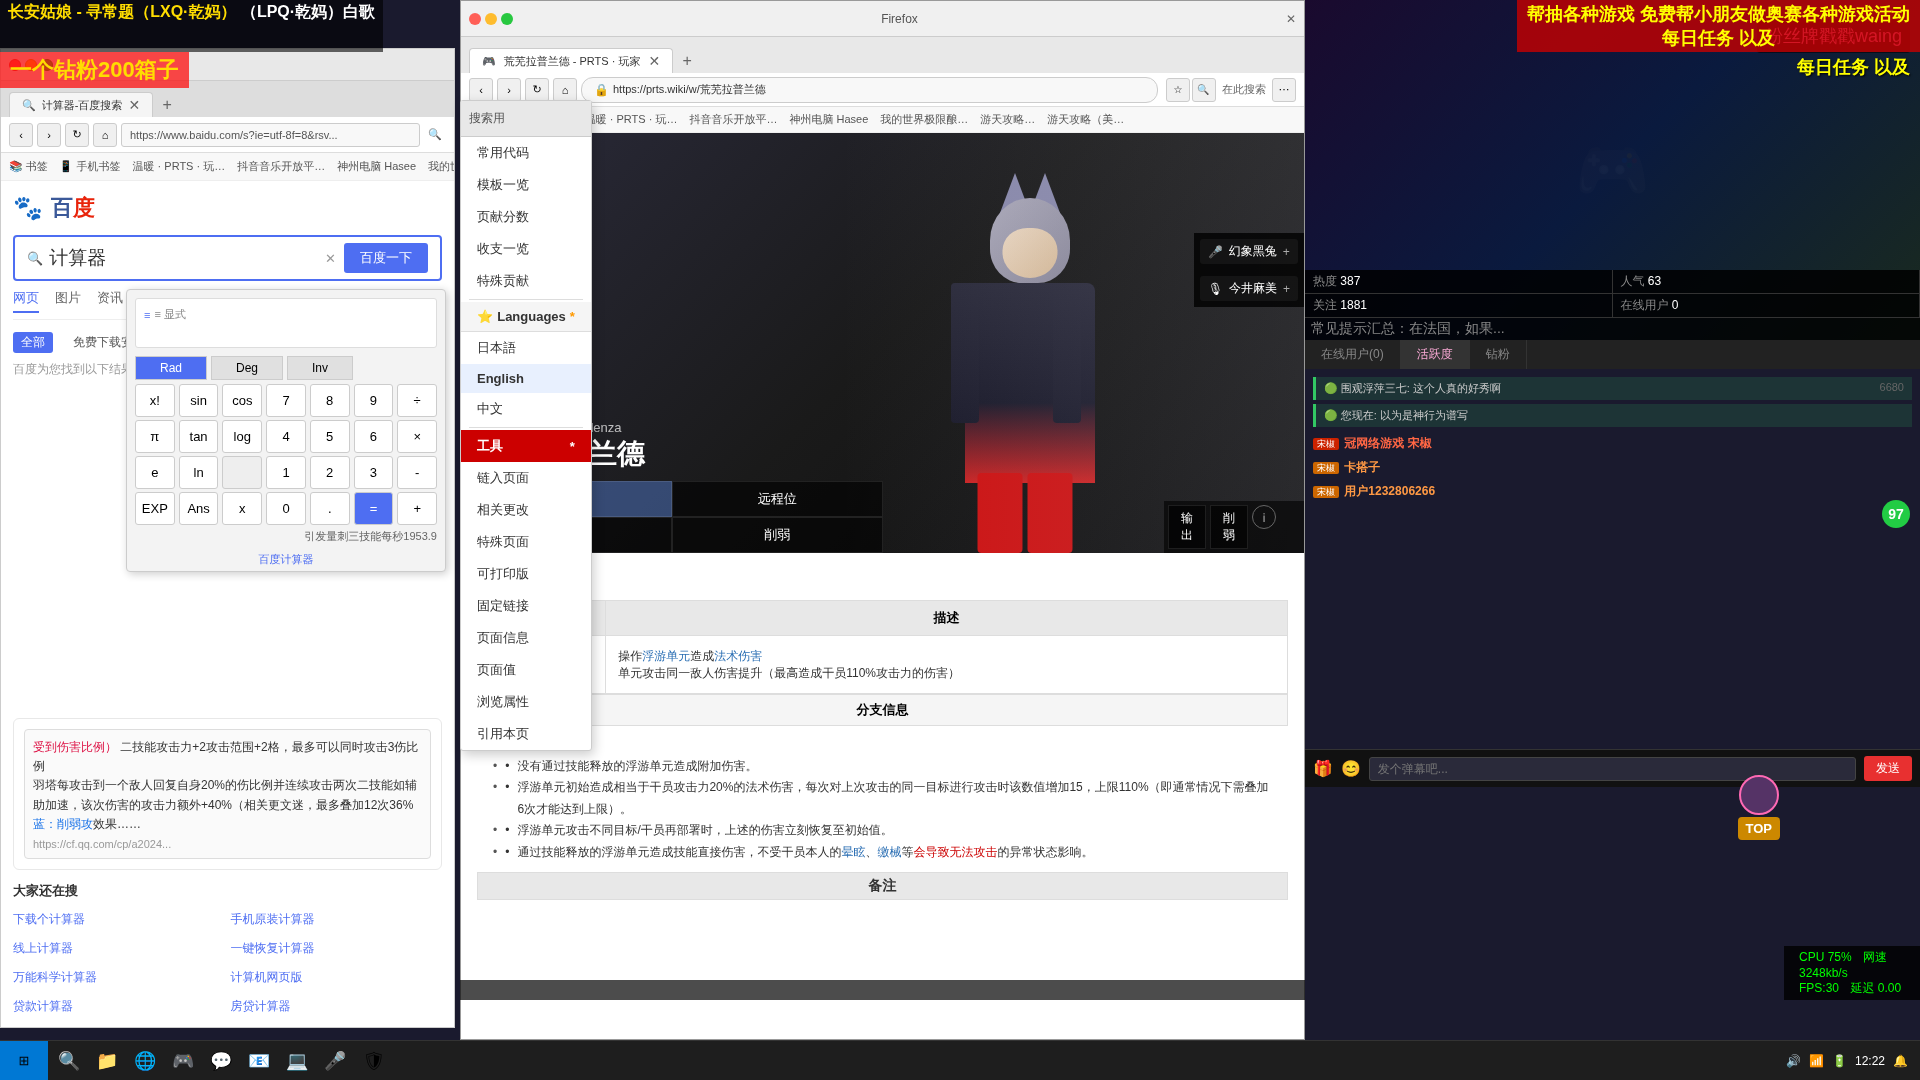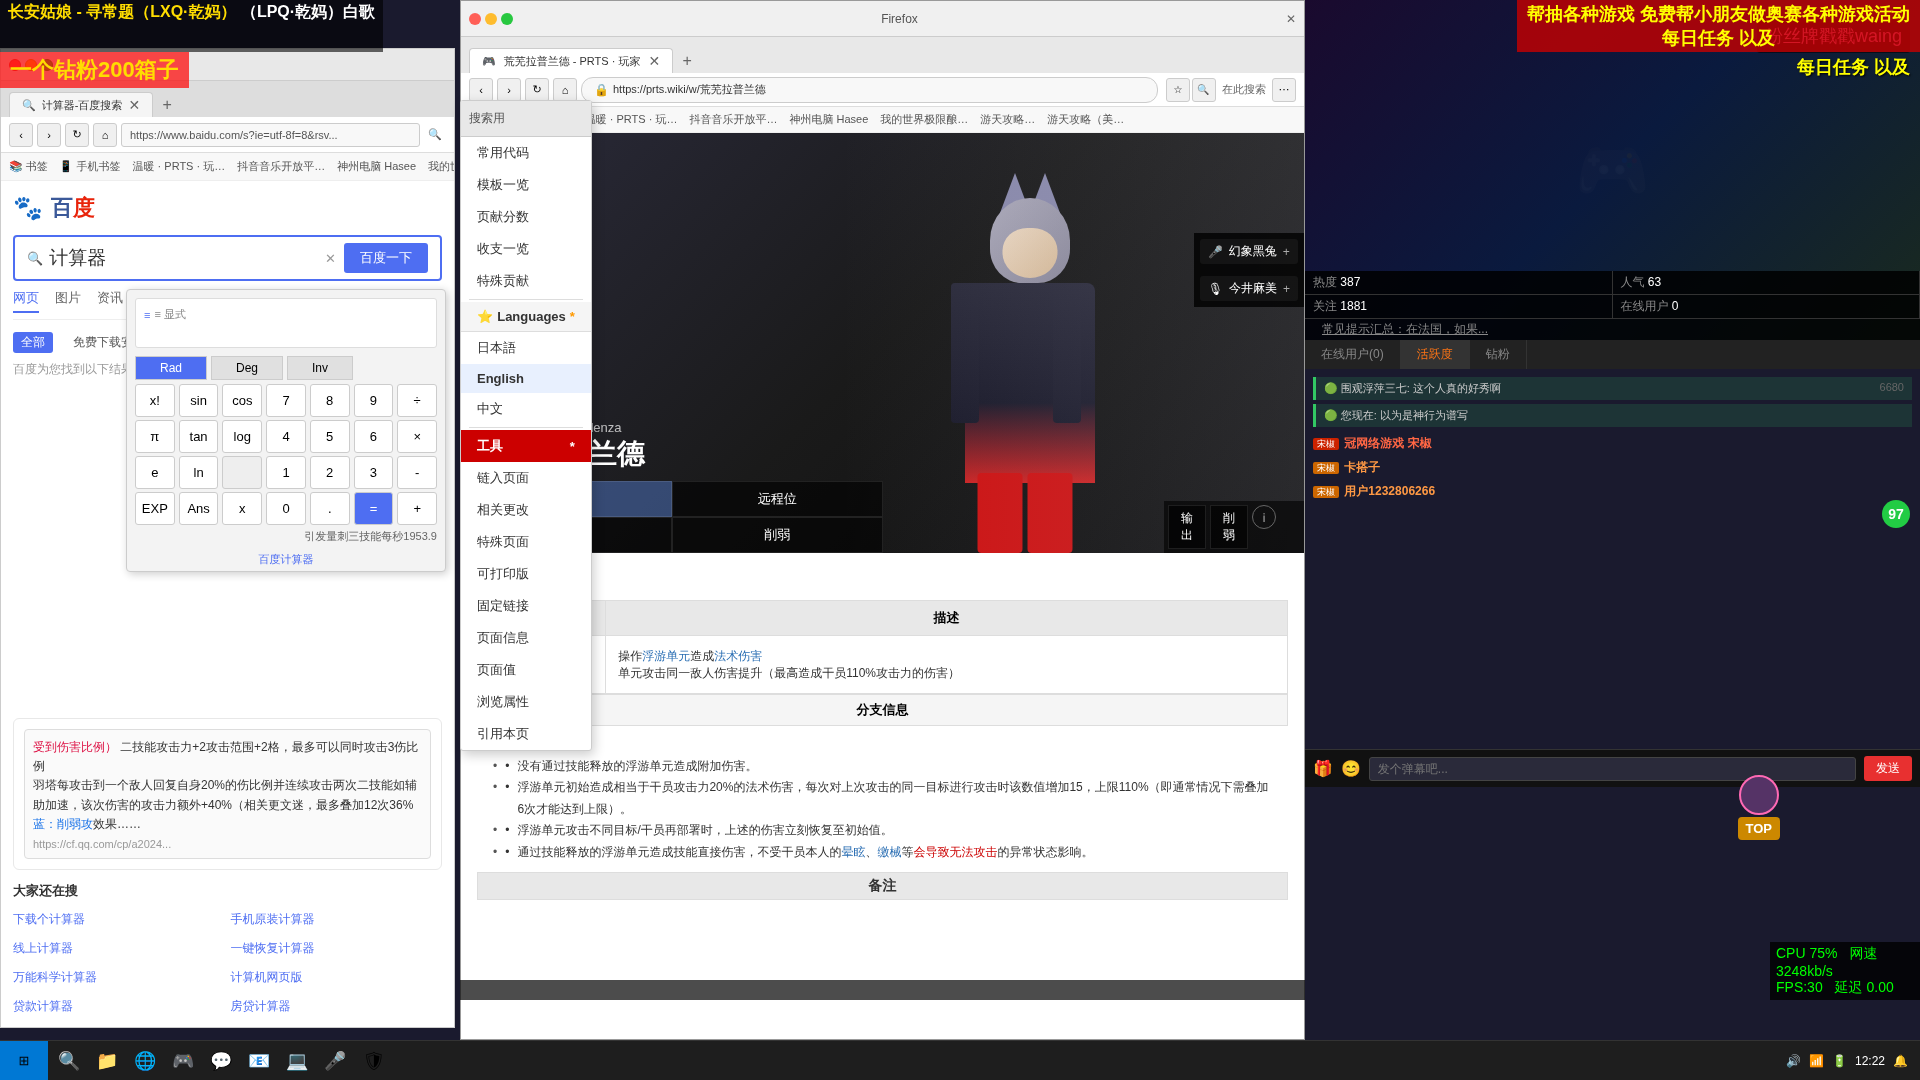--- a/index.html
+++ b/index.html
@@ -132,33 +132,33 @@
     .sp-video { height: 340px; background: #111; position: relative; overflow: hidden; }
     .sp-game-bg { width: 100%; height: 100%; background: linear-gradient(135deg, #1a0a2e, #0a1a3e, #1a2a1e); display: flex; align-items: center; justify-content: center; font-size: 60px; color: rgba(255,255,255,0.05); position: absolute; }
     .sp-overlay-text { position: absolute; top: 20px; right: 10px; color: #ff69b4; font-size: 18px; font-weight: normal; text-align: right; line-height: 1.4; }
     .sp-bottom-bar { position: absolute; bottom: 0; left: 0; right: 0; }
     .sp-stats-grid { display: grid; grid-template-columns: 1fr 1fr; background: rgba(0,0,0,0.85); }
     .sp-stat-item { padding: 3px 8px; font-size: 12px; border-right: 1px solid #333; border-bottom: 1px solid #333; }
     .sp-stat-label { color: #888; }
     .sp-stat-val { color: #fff; }
     .sp-tab-bar { display: flex; background: #222; }
     .sp-tab { padding: 6px 16px; font-size: 12px; color: #888; cursor: pointer; border-right: 1px solid #333; }
-    .sp-tab.active { color: #f97316; background: #333; }
+    .sp-tab.active { color: #f9a8d4; background: #333; }
     .sp-chat-area { height: 380px; overflow-y: auto; padding: 4px 8px; background: #1a1a2e; }
     .sp-chat-msg { padding: 3px 0; font-size: 12px; line-height: 1.5; }
     .sp-username { font-weight: bold; margin-right: 4px; }
     .sp-badge-red { background: #cc2200; color: #fff; font-size: 9px; padding: 1px 4px; border-radius: 2px; margin-right: 2px; }
     .sp-badge-orange { background: #cc6600; color: #fff; font-size: 9px; padding: 1px 4px; border-radius: 2px; margin-right: 2px; }
     .sp-super-chat { background: rgba(50,200,100,0.15); border-left: 3px solid #32c864; padding: 4px 8px; margin: 4px 0; font-size: 11px; color: #ccc; }
     .sp-control-bar { background: #111; padding: 6px 8px; display: flex; gap: 8px; align-items: center; border-top: 1px solid #333; }
     .sp-control-input { flex: 1; background: #2a2a3a; border: 1px solid #444; color: #fff; padding: 4px 8px; border-radius: 3px; font-size: 12px; }
     .sp-gift-area { display: flex; gap: 8px; align-items: center; }
     .sp-gift-icon { font-size: 16px; cursor: pointer; }
     .sp-send-btn { background: #e83030; color: #fff; border: none; padding: 4px 12px; border-radius: 3px; cursor: pointer; font-size: 12px; }
-    .cpu-bar { position: absolute; bottom: 40px; right: 0; width: 150px; background: rgba(0,0,0,0.8); z-index: 3000; font-size: 14px; color: #0f0; padding: 3px 6px; }
+    .cpu-bar { position: absolute; bottom: 40px; right: 0; width: 136px; background: rgba(0,0,0,0.8); z-index: 3000; font-size: 12px; color: #0f0; padding: 3px 15px; }
 
     .top-overlay-bar { position: absolute; top: 0; left: 0; right: 0; z-index: 900; pointer-events: none; }
     .top-msg-row { display: flex; justify-content: space-between; width: 100%; }
     .top-left-msg { background: rgba(0,0,0,0.6); padding: 2px 8px; color: #fff; font-size: 16px; font-weight: bold; }
     .top-left-msg .yellow { color: #ffdd00; }
     .top-right-msg { background: rgba(200,0,0,0.8); padding: 2px 10px; color: #ffff00; font-size: 18px; font-weight: bold; text-align: center; }
     .top-second-row { background: rgba(255,0,0,0.7); color: #ffdd00; font-size: 22px; font-weight: bold; padding: 3px 10px; display: inline-block; }
     .top-second-row2 { color: #ffff00; font-size: 18px; font-weight: bold; padding: 3px 10px; display: inline-block; text-shadow: 1px 1px 2px #000; }
 
     .bottom-scroll-text { position: absolute; bottom: 40px; left: 460px; width: 845px; height: 20px; background: rgba(0,0,0,0.7); overflow: hidden; z-index: 400; display: flex; align-items: center; }
@@ -564,21 +564,21 @@
           </div>
           <div class="sp-stat-item">
             <span class="sp-stat-label">关注 </span>
             <span class="sp-stat-val">1881</span>
           </div>
           <div class="sp-stat-item">
             <span class="sp-stat-label">在线用户 </span>
             <span class="sp-stat-val">0</span>
           </div>
         </div>
-        <div style="background:rgba(0,0,0,0.8);padding:2px 17px;font-size:12px;color:#888;display:flex;gap:8px;text-decoration:underline;">
+        <div style="background:rgba(0,0,0,0.8);padding:2px 6px;font-size:14px;color:#888;display:flex;gap:8px;">
           <span>常见提示汇总：在法国，如果...</span>
         </div>
       </div>
     </div>
 
     <div class="sp-tab-bar">
       <div class="sp-tab">在线用户(0)</div>
       <div class="sp-tab active">活跃度</div>
       <div class="sp-tab">钻粉</div>
     </div>

